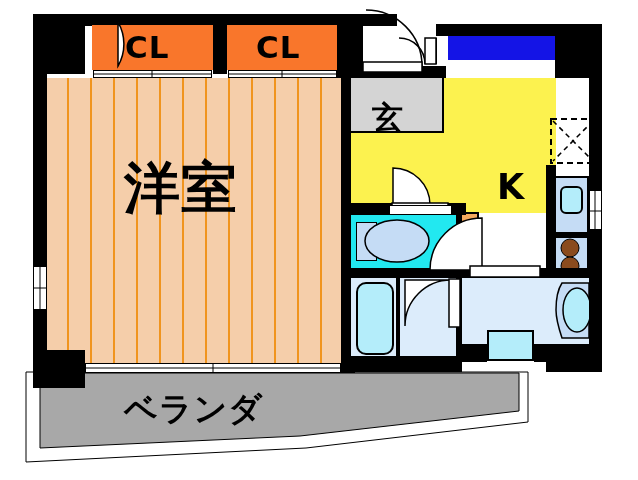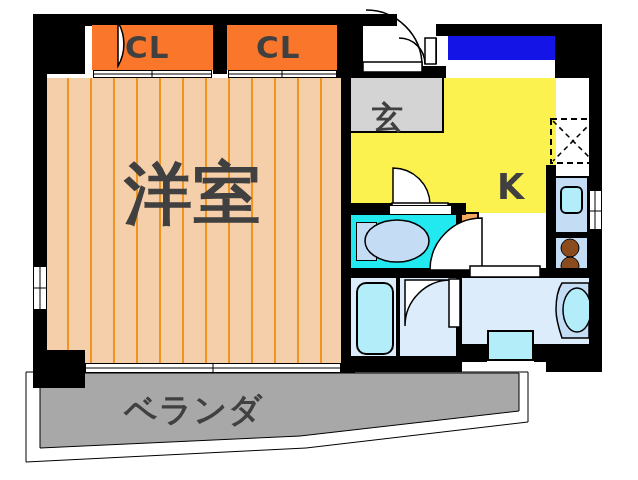--- a/index.html
+++ b/index.html
@@ -1,21 +1,21 @@
 <!DOCTYPE html>
 <html><head>
 <meta charset="utf-8">
 <style>
   html,body{margin:0;padding:0;background:#ffffff;}
   body{width:638px;height:480px;overflow:hidden;
        font-family:"DejaVu Sans","Liberation Sans",sans-serif;}
   #plan{position:relative;width:638px;height:480px;background:#ffffff;}
   .abs{position:absolute;box-sizing:border-box;}
   .wall{background:#000000;}
-  .lbl{position:absolute;color:#404040;font-weight:bold;letter-spacing:1px;
+  .lbl{position:absolute;color:#000000;font-weight:bold;letter-spacing:1px;
        white-space:nowrap;line-height:1;}
   .jp{font-family:"DejaVu Sans",sans-serif;font-weight:bold;}
   svg{position:absolute;left:0;top:0;overflow:visible;}
 </style>
 </head>
 <body>
 
 <div id="plan">
 
   <svg width="638" height="480">
@@ -161,24 +161,24 @@
     <path d="M482,270 L482,218 A52,52 0 0,1 534,270 Z" fill="#ffffff" stroke="#000" stroke-width="1.5" transform="translate(482,0) scale(-1,1) translate(-482,0)"></path>
     <rect x="470" y="266" width="70" height="11" fill="#fff" stroke="#000" stroke-width="1.5"></rect>
 
     <path d="M451,280 L405,280 A46,46 0 0,1 451,326 Z" fill="#ffffff" stroke="#000" stroke-width="1.5" transform="translate(856,0) scale(-1,1)"></path>
     <rect x="449" y="279" width="11" height="48" fill="#fff" stroke="#000" stroke-width="1.5"></rect>
 
     <rect x="389" y="205" width="0" height="0" fill="none"></rect>
   </svg>
   <div class="abs" style="left:389px;top:205px;width:63px;height:10px;background:#fff;border:1px solid #000;"></div>
 
-  <div class="lbl jp" style="left:124px;top:160px;font-size:68px;">洋室</div>
+  <div class="lbl jp" style="left:124px;top:160px;font-size:56px;">洋室</div>
 
   <div class="lbl" style="left:125px;top:32px;font-size:31px;">CL</div>
   <div class="lbl" style="left:256px;top:32px;font-size:31px;">CL</div>
 
   <div class="lbl jp" style="left:372px;top:102px;font-size:31px;">玄</div>
 
   <div class="lbl" style="left:497px;top:170px;font-size:35px;">K</div>
 
-  <div class="lbl jp" style="left:124px;top:393px;font-size:33px;">ベランダ</div>
+  <div class="lbl jp" style="left:124px;top:393px;font-size:33px;font-family:Liberation Serif, serif;">ベランダ</div>
 
 </div>
 
 </body></html>

